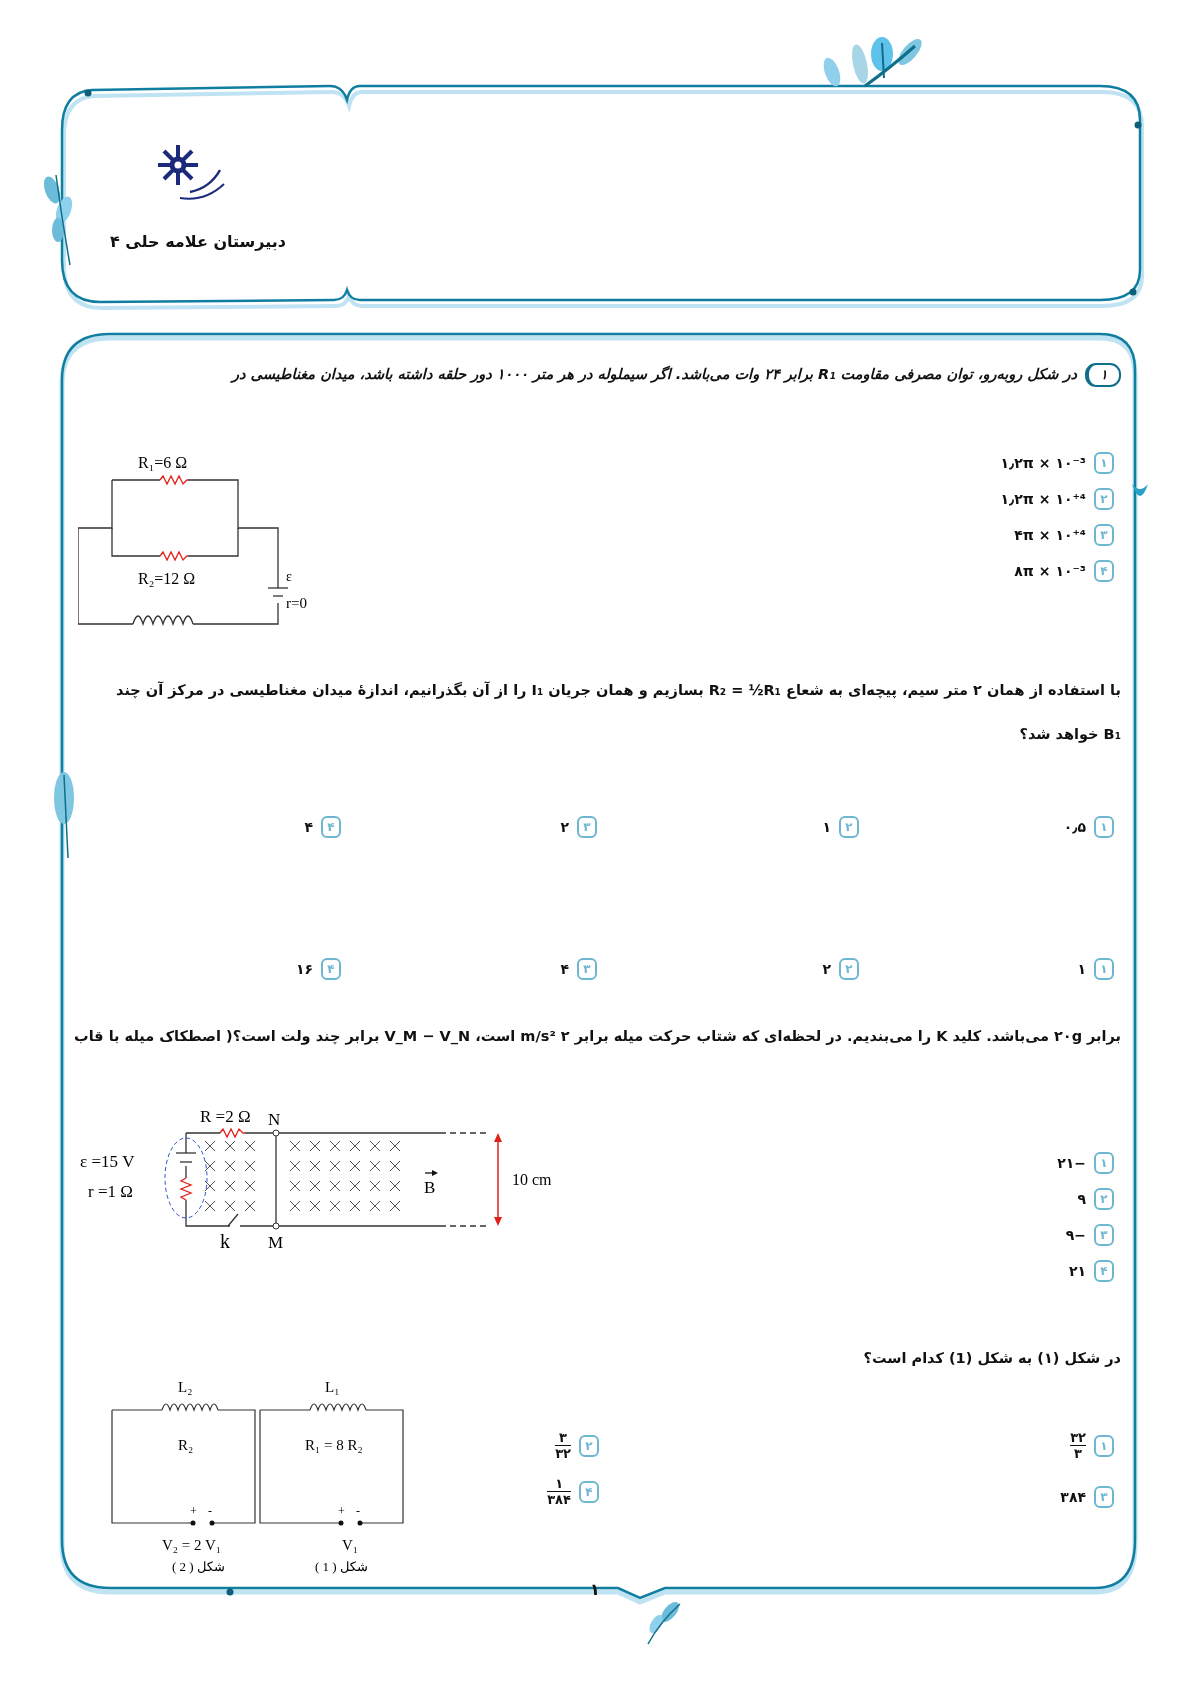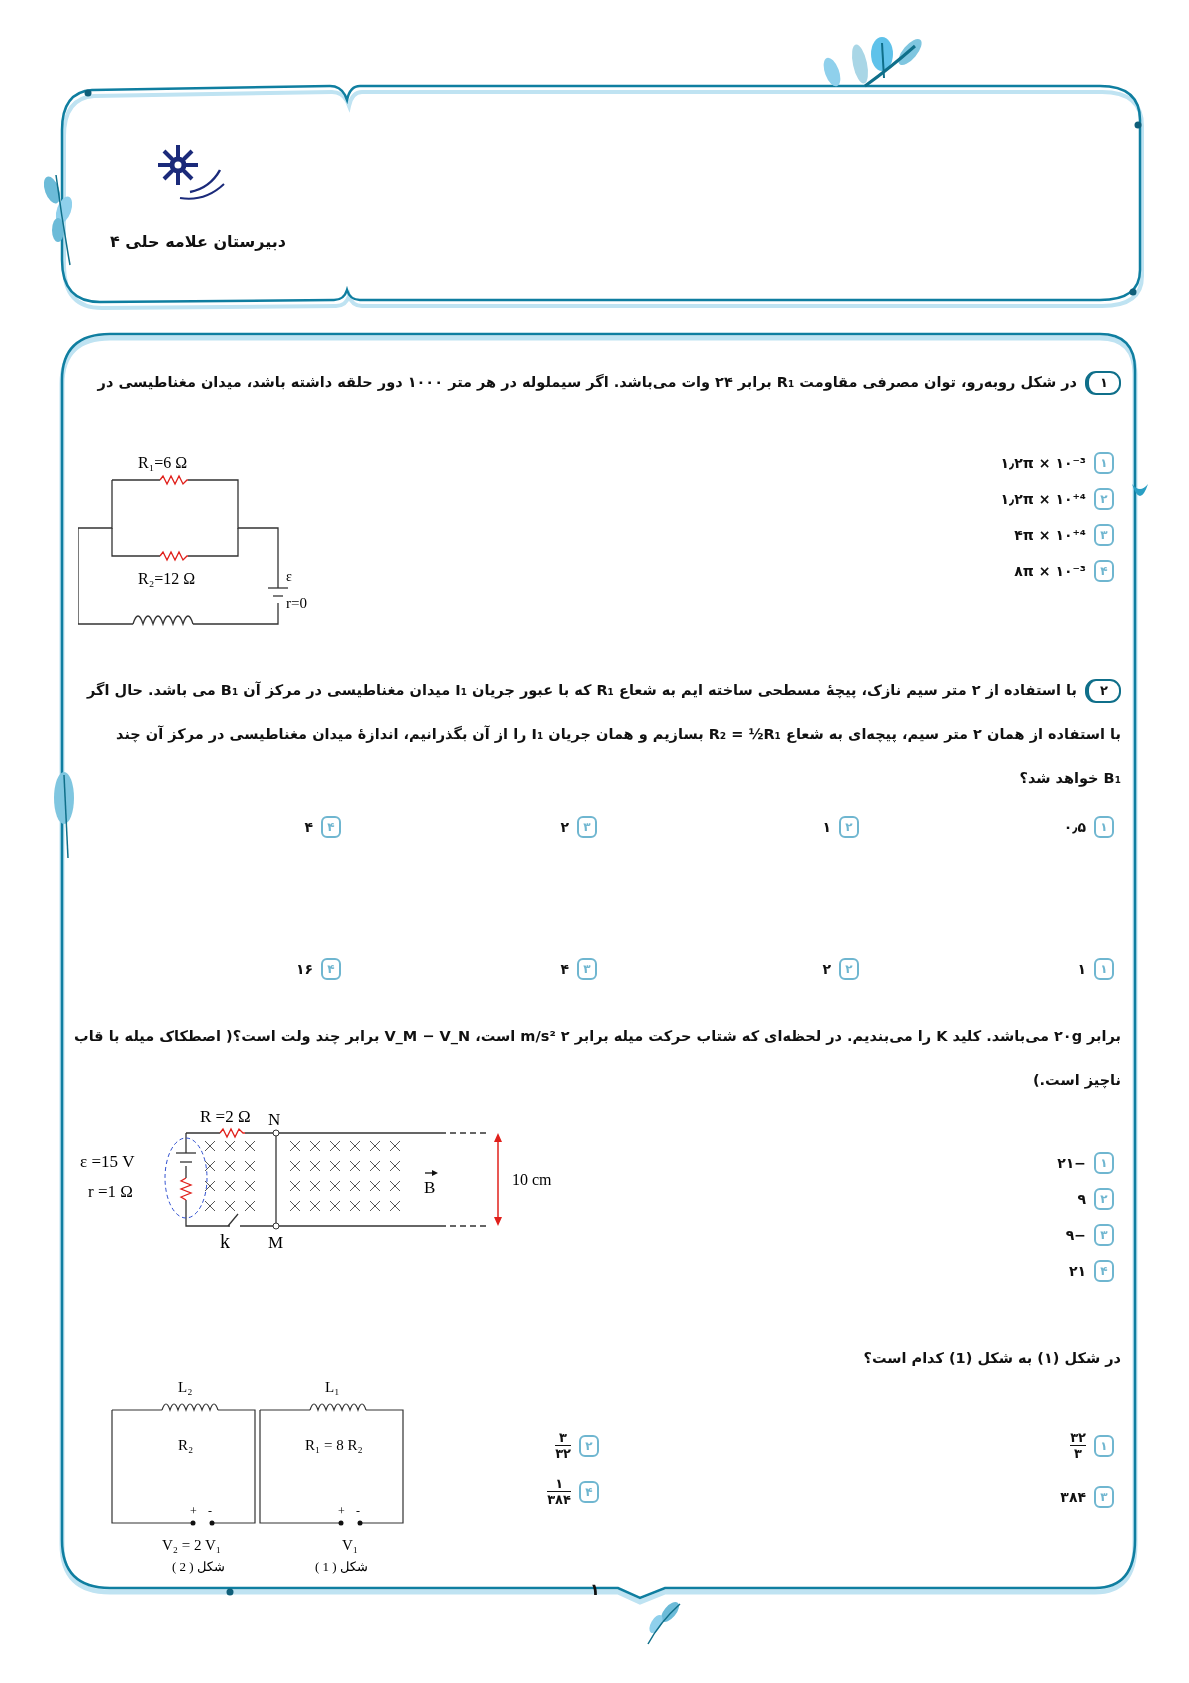--- a/index.html
+++ b/index.html
@@ -75,21 +75,21 @@
   <ellipse cx="12" cy="28" rx="10" ry="26" fill="#7fc6e0"></ellipse>
   <path d="M12,5 L16,88" stroke="#0f6f8a" stroke-width="1.5"></path>
 </svg>
 <svg class="frame" style="left:640px;top:1598px" width="50" height="50">
   <ellipse cx="30" cy="14" rx="6" ry="12" fill="#6cbbd8" transform="rotate(40 30 14)"></ellipse>
   <ellipse cx="16" cy="26" rx="5" ry="10" fill="#8fd0ec" transform="rotate(30 16 26)"></ellipse>
   <path d="M40,6 Q20,24 8,46" stroke="#0f6f8a" stroke-width="1.5" fill="none"></path>
 </svg>
 <div class="page-num">۱</div>
 
-<div class="qtext" style="top:360px;width:1060px;">
+<div class="qtext" style="top:352px;width:1060px;font-style:italic;">
   <div><span class="qnum">۱</span><span>در شکل روبه‌رو، توان مصرفی مقاومت R₁ برابر ۲۴ وات می‌باشد. اگر سیملوله در هر متر ۱۰۰۰ دور حلقه داشته باشد، میدان مغناطیسی در</span></div>
 </div>
 <div class="opt" style="right:75px;top:452px;">
     <span class="optnum">۱</span>
     <span>۱٫۲π × ۱۰⁻³</span>
   </div>
 <div class="opt" style="right:75px;top:488px;">
     <span class="optnum">۲</span>
     <span>۱٫۲π × ۱۰⁺⁴</span>
   </div>
@@ -113,21 +113,20 @@
   </g>
   <path d="M82,32 l3,-4 l4,8 l4,-8 l4,8 l4,-8 l4,8 l4,-4 l1,0" stroke="#e0201b" stroke-width="1.3" fill="none"></path>
   <path d="M82,108 l3,-4 l4,8 l4,-8 l4,8 l4,-8 l4,8 l4,-4 l1,0" stroke="#e0201b" stroke-width="1.3" fill="none"></path>
   <text x="60" y="20" font-size="16">R₁=6 Ω</text>
   <text x="60" y="136" font-size="16">R₂=12 Ω</text>
   <text x="208" y="133" font-size="14">ε</text>
   <text x="208" y="160" font-size="15">r=0</text>
 </svg>
 
 <div class="qtext" style="top:668px;width:1060px;">
-  <div><span class="qnum">۲</span><span>با استفاده از ۲ متر سیم نازک، پیچهٔ مسطحی ساخته ایم به شعاع R₁ که با عبور جریان I₁ میدان مغناطیسی در مرکز آن B₁ می باشد. حال اگر</span></div>
   <div>با استفاده از همان ۲ متر سیم، پیچه‌ای به شعاع R₂ = ½R₁ بسازیم و همان جریان I₁ را از آن بگذرانیم، اندازهٔ میدان مغناطیسی در مرکز آن چند</div>
   <div>B₁ خواهد شد؟</div>
 </div>
 <div class="opt" style="right:75px;top:816px;">
     <span class="optnum">۱</span>
     <span>۰٫۵</span>
   </div>
 <div class="opt" style="right:330px;top:816px;">
     <span class="optnum">۲</span>
     <span>۱</span>
@@ -155,21 +154,20 @@
     <span class="optnum">۳</span>
     <span>۴</span>
   </div>
 <div class="opt" style="right:848px;top:958px;">
     <span class="optnum">۴</span>
     <span>۱۶</span>
   </div>
 
 <div class="qtext" style="top:1014px;width:1060px;">
   <div>برابر ۲۰g می‌باشد. کلید K را می‌بندیم. در لحظه‌ای که شتاب حرکت میله برابر ۲ m/s² است، V_M − V_N برابر چند ولت است؟( اصطکاک میله با قاب</div>
-  <div>ناچیز است.)</div>
 </div>
 <div class="opt" style="right:75px;top:1152px;">
     <span class="optnum">۱</span>
     <span>−۲۱</span>
   </div>
 <div class="opt" style="right:75px;top:1188px;">
     <span class="optnum">۲</span>
     <span>۹</span>
   </div>
 <div class="opt" style="right:75px;top:1224px;">

